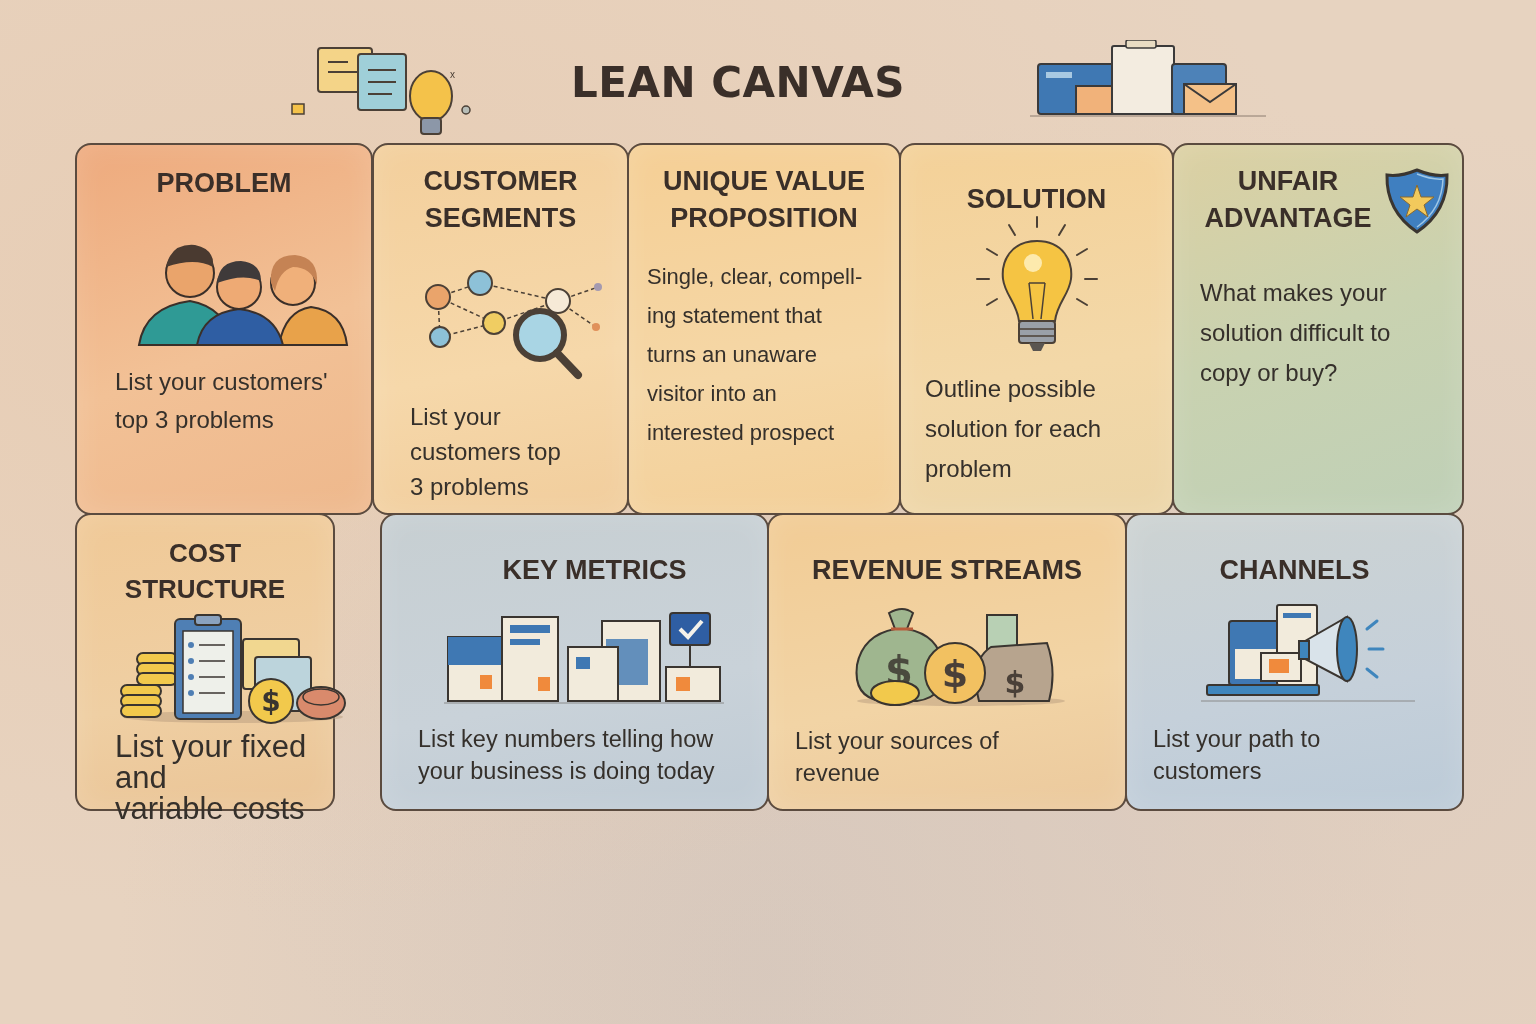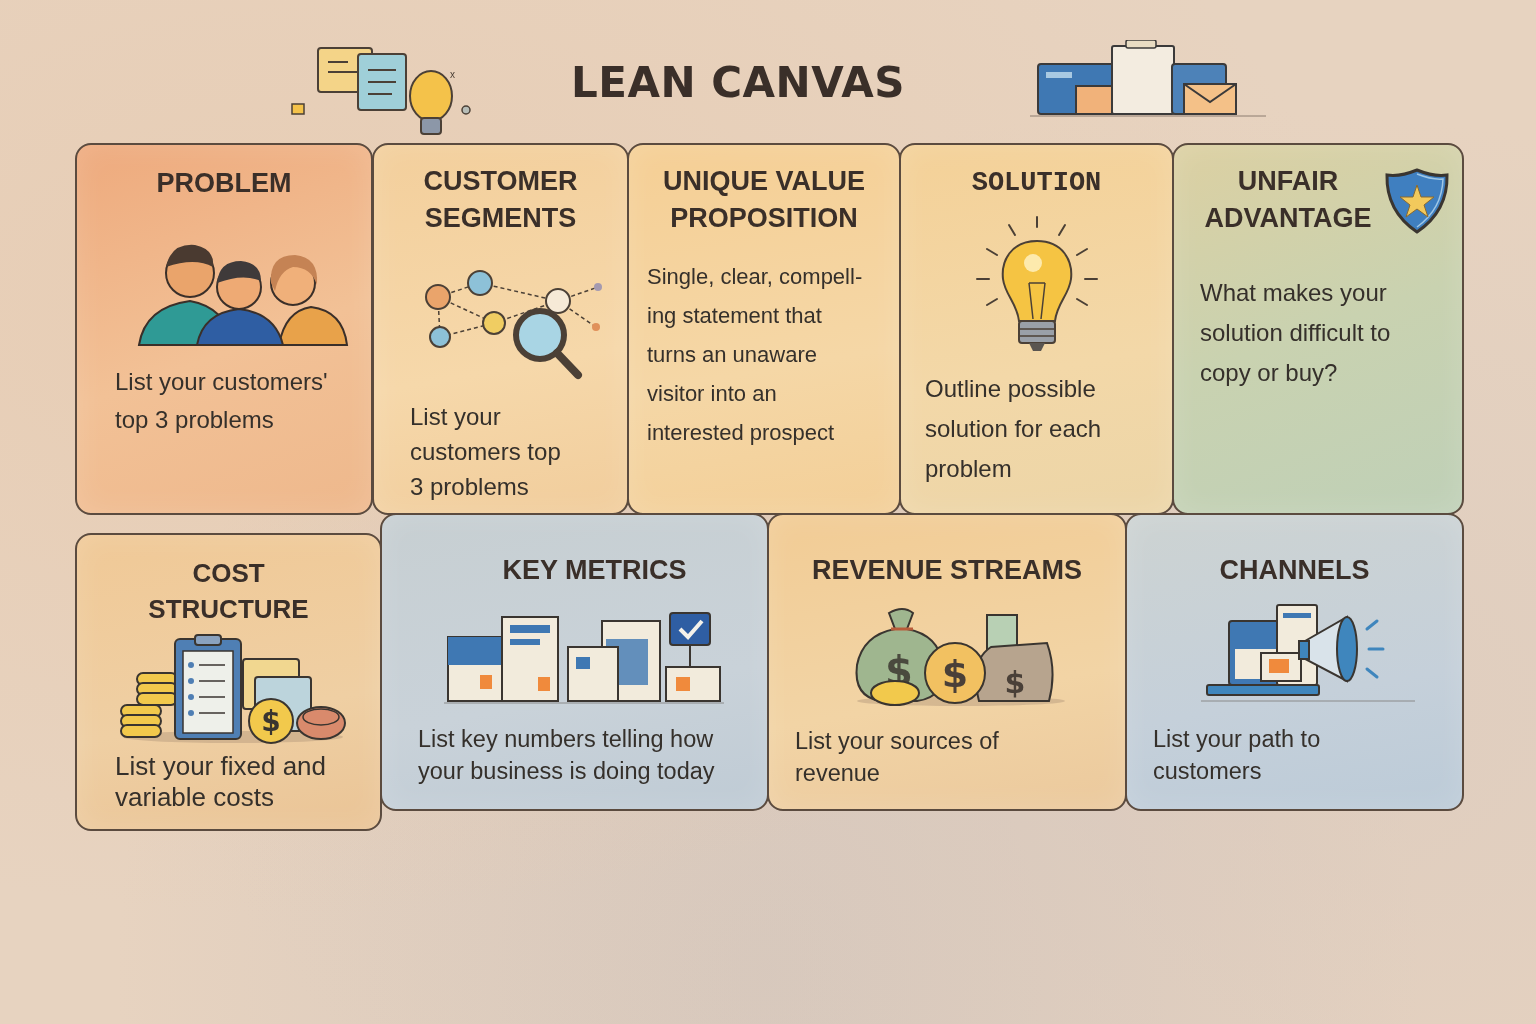--- a/index.html
+++ b/index.html
@@ -44,21 +44,21 @@
   #c-segments { left:372px; top:143px; width:257px; height:372px;
     background:linear-gradient(170deg,#f3cf9c 0%,#f6d8aa 60%,#f1cd9c 100%); }
   #c-uvp { left:627px; top:143px; width:274px; height:372px;
     background:linear-gradient(170deg,#f5cf95 0%,#f5d7a6 60%,#f3cf98 100%);padding-left:16px; }
   #c-solution { left:899px; top:143px; width:275px; height:372px;
     background:linear-gradient(170deg,#f4d198 0%,#f3d8a8 60%,#ecd5a7 100%); }
   #c-unfair { left:1172px; top:143px; width:292px; height:372px;
     background:linear-gradient(160deg,#dcd0a2 0%,#c9d2b0 50%,#bfd0b7 100%);padding-left:8px; }
 
   
-  #c-cost { left:75px; top:533px; width:307px; height:298px;
+  #c-cost { left:75px; top:513px; width:260px; height:298px;
     background:linear-gradient(170deg,#f0c997 0%,#efcfa3 60%,#eac496 100%); }
   #c-metrics { left:380px; top:513px; width:389px; height:298px;
     background:linear-gradient(170deg,#c7cfd2 0%,#c9d2d9 60%,#bfcbd5 100%); }
   #c-revenue { left:767px; top:513px; width:360px; height:298px;
     background:linear-gradient(170deg,#f2cc95 0%,#f2d4a5 60%,#ebc99d 100%); }
   #c-channels { left:1125px; top:513px; width:339px; height:298px;
     background:linear-gradient(170deg,#cdd3d2 0%,#c5d0da 60%,#bccbd8 100%); }
 </style>
 </head>
 <body>
@@ -152,21 +152,21 @@
   <p style="left:18px;top:112px;font-size:22px;line-height:39px;">
     <span>Single, clear, compell-</span><br>
     <span>ing statement that</span><br>
     <span>turns an unaware</span><br>
     <span>visitor into an</span><br>
     <span>interested prospect</span>
   </p>
 </div>
 
 <div class="cell" id="c-solution">
-  <h2 style="top:20px;font-family:Liberation Mono, monospace;">SOLUTION</h2>
+  <h2 style="top:36px;">SOLUTION</h2>
   <svg class="icon" style="left:72px;top:68px;width:128px;height:142px;" viewBox="0 0 128 142">
     <g stroke="#4b4036" stroke-width="2" stroke-linecap="round">
       <line x1="64" y1="4" x2="64" y2="14"></line>
         <line x1="36" y1="12" x2="42" y2="22"></line>
       <line x1="92" y1="12" x2="86" y2="22"></line>
         <line x1="14" y1="36" x2="24" y2="42"></line>
       <line x1="114" y1="36" x2="104" y2="42"></line>
         <line x1="4" y1="66" x2="16" y2="66"></line>
       <line x1="112" y1="66" x2="124" y2="66"></line>
         <line x1="14" y1="92" x2="24" y2="86"></line>
@@ -234,21 +234,21 @@
         <circle cx="76" cy="32" r="3"></circle>
         <circle cx="76" cy="48" r="3"></circle>
         <circle cx="76" cy="64" r="3"></circle>
         <circle cx="76" cy="80" r="3"></circle>
       </g>
     <circle cx="156" cy="88" r="22" fill="#f2c94c" stroke="#3a3530" stroke-width="2"></circle>
     <text x="156" y="98" text-anchor="middle" font-size="28" font-weight="bold" fill="#3a3530" font-family="DejaVu Sans, sans-serif">$</text>
     <ellipse cx="206" cy="90" rx="24" ry="16" fill="#d98a6c" stroke="#3a3530" stroke-width="2"></ellipse>
     <ellipse cx="206" cy="84" rx="18" ry="8" fill="none" stroke="#3a3530" stroke-width="1.5"></ellipse>
   </svg>
-  <p style="left:38px;top:216px;line-height:31px;font-size:26px;">
+  <p style="left:38px;top:216px;line-height:31px;font-size:31px;">
     <span>List your fixed and</span><br>
     <span>variable costs</span>
   </p>
 </div>
 
 <div class="cell" id="c-metrics">
   <h2 style="top:37px;padding-left:40px;">KEY METRICS</h2>
   <svg class="icon" style="left:62px;top:96px;width:280px;height:98px;" viewBox="0 0 280 98">
     <line x1="0" y1="92" x2="280" y2="92" stroke="#8a8a8a" stroke-width="1"></line>
     <rect x="4" y="26" width="56" height="64" fill="#f2ebdc" stroke="#3a3530" stroke-width="2"></rect>

